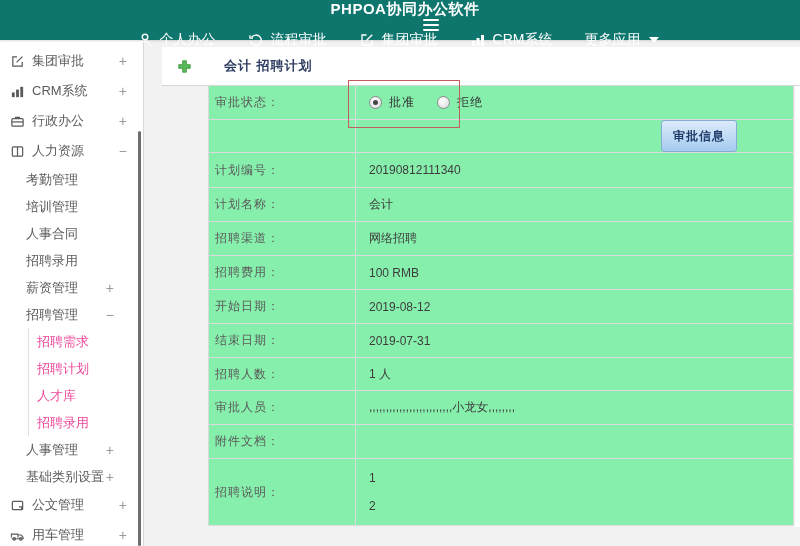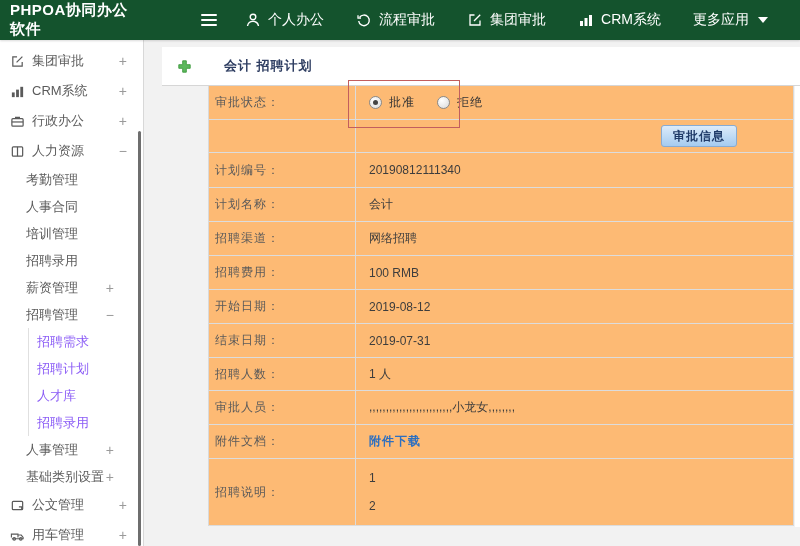--- a/index.html
+++ b/index.html
@@ -4,71 +4,71 @@
 <style>
   html,body{margin:0;padding:0;}
   body{
     width:800px;height:546px;position:relative;overflow:hidden;
     font-family:"Liberation Sans","DejaVu Sans",sans-serif;
     background:#f2f2f2;font-size:12px;color:#444;
   }
   
   .header{
     position:absolute;left:0;top:0;width:800px;height:40px;
-    background:#14532d;color:#fff;display:flex;align-items:center;
-    box-shadow:0 1px 2px rgba(0,0,0,.15);z-index:30;
+    background:#0f766e;color:#fff;display:flex;align-items:center;
+    box-shadow:0 1px 2px rgba(0,0,0,.15);z-index:30;flex-direction:column;
   }
   .app-title{font-size:15px;font-weight:bold;margin-left:10px;letter-spacing:.5px;}
   .burger{margin-left:62px;display:flex;flex-direction:column;gap:3px;cursor:pointer;}
   .burger i{display:block;width:16px;height:2px;background:#fff;border-radius:1px;}
   .nav{display:flex;align-items:center;margin-left:28px;}
   .nav-item{display:flex;align-items:center;gap:7px;margin-right:32px;font-size:14px;cursor:pointer;white-space:nowrap;}
   .nav-item svg{display:block;}
   .caret{width:0;height:0;border-left:5px solid transparent;border-right:5px solid transparent;border-top:6px solid #fff;margin-left:2px;}
   
   .sidebar{
     position:absolute;left:0;top:40px;width:144px;height:506px;
     background:#fff;border-right:1px solid #d8d8d8;padding-top:6px;box-sizing:border-box;z-index:10;
   }
   .sb-item{display:flex;align-items:center;color:#5b5b5b;cursor:pointer;font-size:13px;}
   .sb-item.lvl1{height:30px;padding-left:9px;}
   .sb-item.lvl2{height:27px;padding-left:26px;}
-  .sb-item.lvl3{height:27px;padding-left:35px;margin-left:28px;border-left:1px solid #e0e0e0;padding-left:8px;color:#8b5cf6;}
+  .sb-item.lvl3{height:27px;padding-left:35px;margin-left:28px;border-left:1px solid #e0e0e0;padding-left:8px;color:#ec4899;}
   .sb-icon{width:16px;height:16px;margin-right:7px;display:flex;align-items:center;justify-content:center;color:#5a5a5a;}
   .sb-label{flex:0 0 auto;}
   .sb-toggle{margin-left:auto;color:#9a9a9a;font-size:14px;}
   .sb-item.lvl1 .sb-toggle{margin-right:16px;}
   .sb-item.lvl2 .sb-toggle{margin-right:29px;}
   .sb-scrollbar{position:absolute;left:138px;top:131px;width:3px;height:415px;background:#6e6e6e;border-radius:2px;z-index:40;}
   
   .main-bg{position:absolute;left:145px;top:40px;width:655px;height:506px;background:#f2f2f2;}
   .title-band{
     position:absolute;left:162px;top:47px;width:638px;height:38px;background:#fff;
     border-bottom:1px solid #d6d6d6;display:flex;align-items:center;z-index:5;gap:24px;
   }
   .plus-icon{margin-left:16px;margin-right:9px;display:flex;}
   .page-title{font-size:13px;font-weight:bold;color:#2f3e62;letter-spacing:1px;}
   .right-strip{position:absolute;left:795px;top:86px;width:5px;height:441px;background:#fff;}
   
   .form-table{
-    position:absolute;left:208px;top:86px;width:586px;background:#fdba74;
+    position:absolute;left:208px;top:86px;width:586px;background:#86efac;
     border-left:1px solid #d9d9d9;border-right:1px solid #d9d9d9;box-sizing:border-box;z-index:5;
   }
   .frow{display:flex;border-bottom:1px solid #dcdcdc;box-sizing:border-box;}
   .h34{height:34px;} .h33{height:33px;justify-content:center;} .h35{height:35px;} .h67{height:67px;}
   .flabel{
     width:147px;flex:0 0 147px;padding-left:6px;border-right:1px solid #dcdcdc;
     display:flex;align-items:center;color:#5a5a5a;font-size:12px;letter-spacing:1px;box-sizing:border-box;
   }
   .fvalue{flex:1;padding-left:13px;display:flex;align-items:center;color:#3d3d3d;font-size:12px;}
   .fvalue.multiline{flex-direction:column;align-items:flex-start;justify-content:center;gap:14px;}
   .btnrow{justify-content:flex-end;}
   .btnrow .fvalue{justify-content:flex-end;padding-right:56px;}
   .approve-btn{
-    height:22px;padding:0 11px;font-size:12px;font-weight:bold;color:#1f3a68;
+    height:32px;padding:0 11px;font-size:12px;font-weight:bold;color:#1f3a68;
     background:linear-gradient(#dcebfa,#a5cbf0);border:1px solid #87abd3;border-radius:3px;cursor:pointer;
     font-family:inherit;letter-spacing:1px;
   }
   .radio{
     width:11px;height:11px;border-radius:50%;border:1px solid #8a8a8a;display:inline-block;
     background:radial-gradient(circle at 35% 30%,#ffffff,#d9d9d9);box-sizing:content-box;cursor:pointer;
   }
   .radio.sel::after{content:'';display:block;width:5px;height:5px;border-radius:50%;background:#444;margin:3px;}
   .radio-label{margin-left:7px;margin-right:22px;color:#333;letter-spacing:1px;}
   .att-link{color:#2d6fc0;font-weight:bold;text-decoration:none;letter-spacing:1px;cursor:pointer;}
@@ -172,24 +172,24 @@
           <path d="M8 3v10"></path>
         </svg>
     </span>
     <span class="sb-label">人力资源</span>
     <span class="sb-toggle">−</span>
   </div>
   <div class="sb-item lvl2">
     <span class="sb-label">考勤管理</span>
   </div>
   <div class="sb-item lvl2">
+    <span class="sb-label">培训管理</span>
+  </div>
+  <div class="sb-item lvl2">
     <span class="sb-label">人事合同</span>
-  </div>
-  <div class="sb-item lvl2">
-    <span class="sb-label">培训管理</span>
   </div>
   <div class="sb-item lvl2">
     <span class="sb-label">招聘录用</span>
   </div>
   <div class="sb-item lvl2">
     <span class="sb-label">薪资管理</span>
     <span class="sb-toggle">+</span>
   </div>
   <div class="sb-item lvl2">
     <span class="sb-label">招聘管理</span>
@@ -307,23 +307,20 @@
     <div class="fvalue">1 人</div>
   </div>
 
   <div class="frow h34">
     <div class="flabel">审批人员：</div>
     <div class="fvalue">,,,,,,,,,,,,,,,,,,,,,,,,,小龙女,,,,,,,,</div>
   </div>
 
   <div class="frow h34">
     <div class="flabel">附件文档：</div>
-    <div class="fvalue">
-      <a href="#" class="att-link">附件下载</a>
-    </div>
   </div>
 
   <div class="frow h67">
     <div class="flabel">招聘说明：</div>
     <div class="fvalue multiline">
       <div>1</div>
       <div>2</div>
     </div>
   </div>
 </div>

